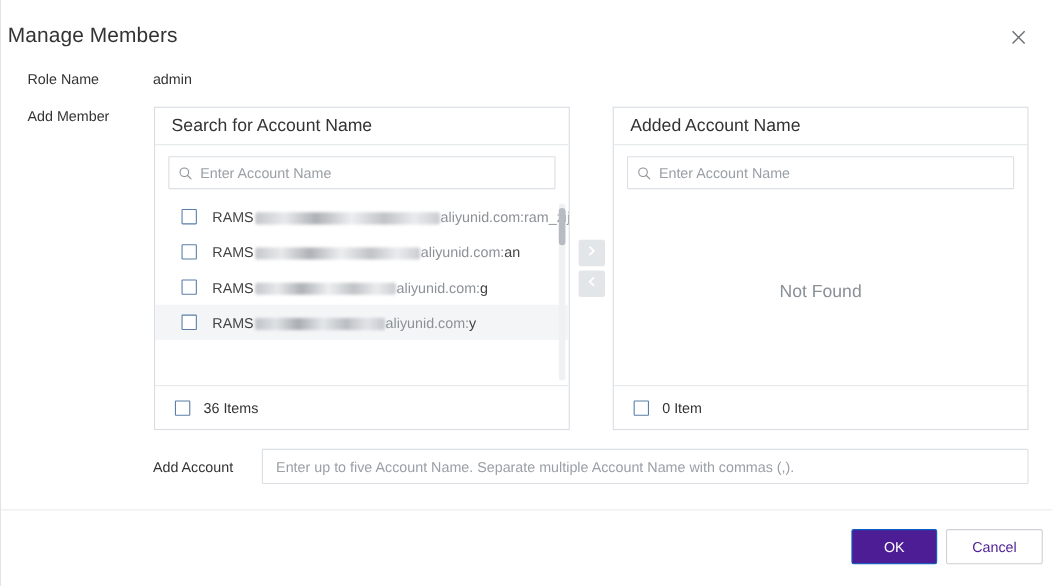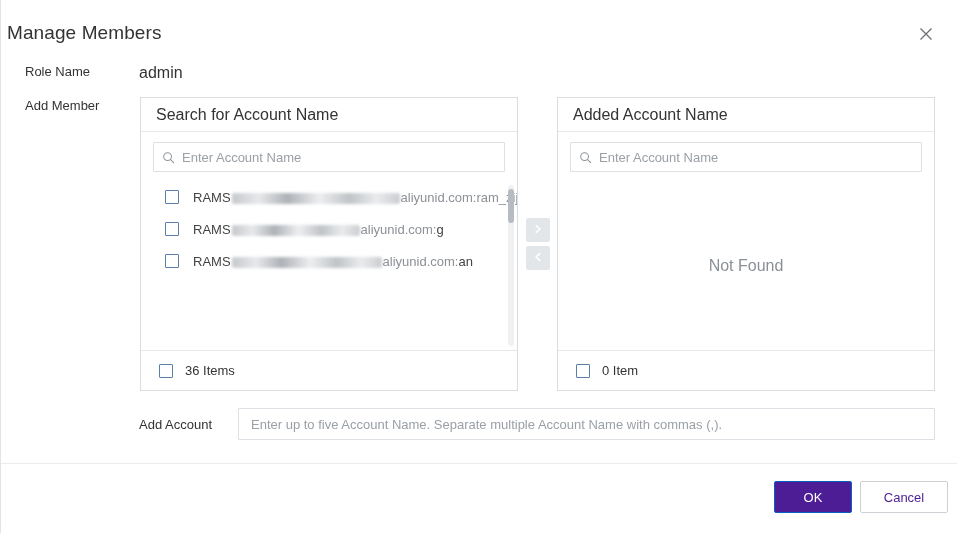--- a/index.html
+++ b/index.html
@@ -61,21 +61,21 @@
     font-size: 13px;
     color: #333333;
     white-space: nowrap;
   }
   #label-role-name { left: 24px; top: 64px; }
   #label-add-member { left: 24px; top: 98px; }
   #label-add-account { left: 138px; top: 417px; }
 
   .field-value {
     position: absolute;
-    font-size: 16px;
+    font-size: 13px;
     color: #333333;
     white-space: nowrap;
   }
   #value-role-name { left: 138px; top: 64px; }
 
   
   .panel {
     position: absolute;
     border: 1px solid #d9dde1;
     background: #ffffff;
@@ -341,25 +341,29 @@
       </div>
     </div>
     <div class="panel-body">
       <div class="list-rows" id="source-rows">
           <div class="list-row">
             <span class="cbox"></span>
             <span class="row-text"><span>RAMS</span><span class="redact" style="width: 168px;"></span><span class="faded">aliyunid.com:ram_ziji_image</span></span>
           </div>
           <div class="list-row">
             <span class="cbox"></span>
-            <span class="row-text"><span>RAMS</span><span class="redact" style="width: 128px;"></span><span class="faded">aliyunid.com:</span><span>g</span></span>
+            <span class="row-text"><span>RAMS</span><span class="redact" style="width: 150px;"></span><span class="faded">aliyunid.com:</span><span>an</span></span>
           </div>
           <div class="list-row">
             <span class="cbox"></span>
-            <span class="row-text"><span>RAMS</span><span class="redact" style="width: 150px;"></span><span class="faded">aliyunid.com:</span><span>an</span></span>
+            <span class="row-text"><span>RAMS</span><span class="redact" style="width: 128px;"></span><span class="faded">aliyunid.com:</span><span>g</span></span>
+          </div>
+          <div class="list-row hovered">
+            <span class="cbox"></span>
+            <span class="row-text"><span>RAMS</span><span class="redact" style="width: 118px;"></span><span class="faded">aliyunid.com:</span><span>y</span></span>
           </div>
         </div>
       <div class="scrolltrack">
         <div class="scrollthumb"></div>
       </div>
     </div>
     <div class="panel-footer">
       <span class="cbox"></span>
       <span class="footer-label">36 Items</span>
     </div>

